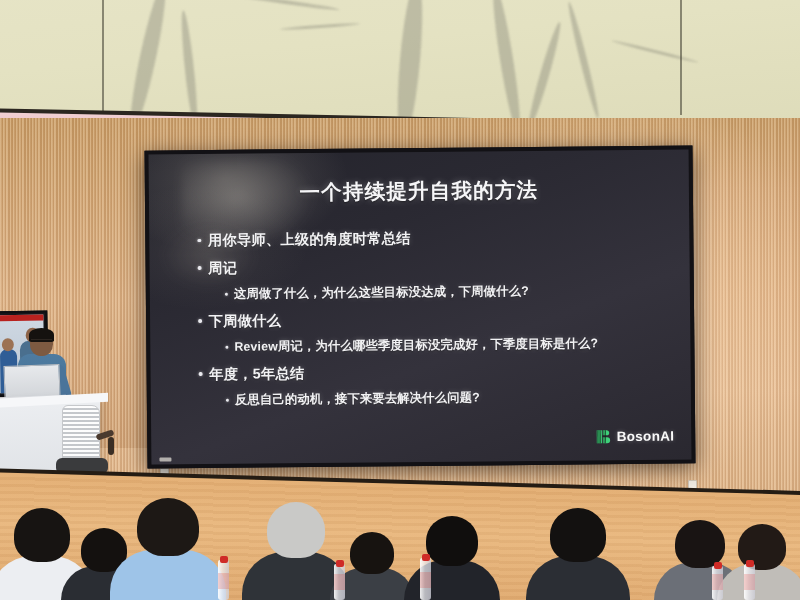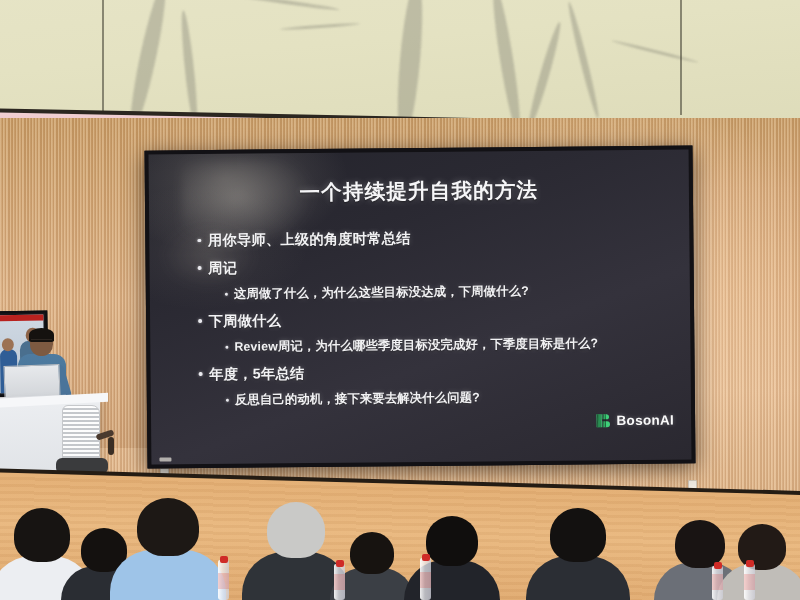--- a/index.html
+++ b/index.html
@@ -105,21 +105,21 @@
     display:inline-block; border-radius:50%; background:#e9e9ee; flex:none;
     box-shadow:0 0 3px rgba(255,255,255,.5);
   }
   .b-l1 .dot { width:3.6px; height:3.6px; margin:7.5px 7px 0 0; }
   .b-l2 .dot { width:3px; height:3px; margin:7px 6px 0 0; }
   .b-text { font-weight:bold; text-shadow:0 0 5px rgba(255,255,255,.26), 0 1px 2px rgba(0,0,0,.55); }
   .b-l1 .b-text { font-size:14.2px; letter-spacing:.3px; }
   .b-l2 .b-text { font-size:12.3px; letter-spacing:.2px; }
 
   .brand {
-    position:absolute; right:17px; bottom:32px;
+    position:absolute; right:17px; bottom:16px;
     display:flex; align-items:center; gap:5px;
   }
   .brand-mark { width:15px; height:15px; flex:none; }
   .brand-name {
     font-size:13.5px; font-weight:bold; color:#fafafa; letter-spacing:.3px;
     text-shadow:0 0 4px rgba(255,255,255,.3);
   }
   .screen-led {
     position:absolute; left:8px; bottom:3px; width:12px; height:4px;
     background:#c9c6c0; border-radius:1px; opacity:.85;

